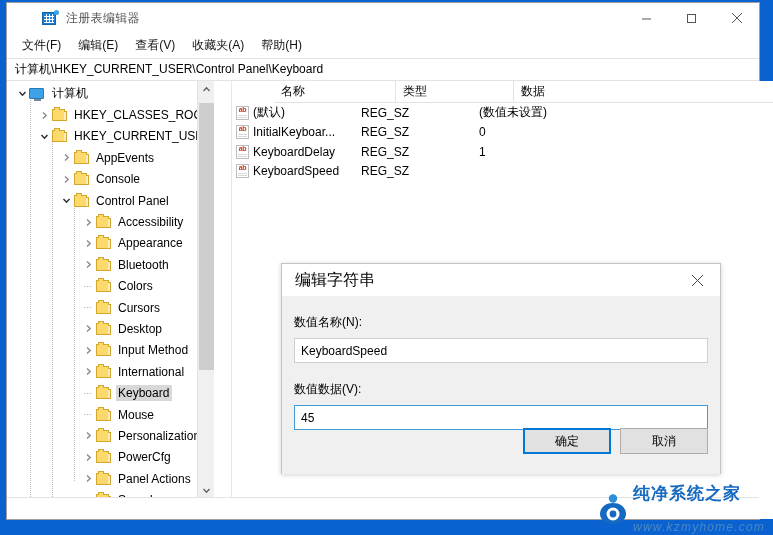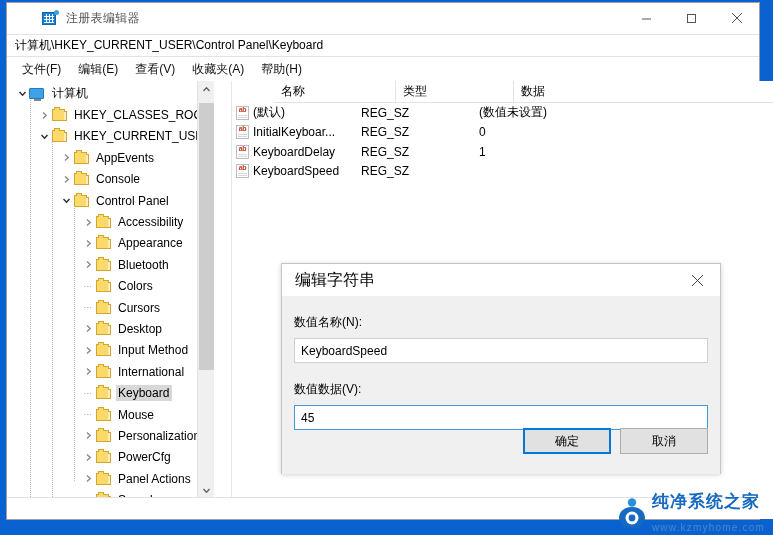--- a/index.html
+++ b/index.html
@@ -484,25 +484,26 @@
   }
   #wm-text { line-height: 1; }
   #wm-main {
     font-size: 17px;
     font-weight: bold;
     color: #1569c0;
     letter-spacing: 1px;
     display: block;
   }
   #wm-url {
-    font-size: 10px;
+    font-size: 12px;
     color: #4a88c4;
     letter-spacing: 1.2px;
     display: block;
-    margin-top: 13px;
+    margin-top: 19px;
+    font-style: italic;
   }
 </style>
 </head>
 <body>
 
 <div id="desktop">
 
   <div id="regwin">
 
     <div id="titlebar">
@@ -525,29 +526,29 @@
         </div>
         <div class="winbtn close">
           <svg width="12" height="12" viewBox="0 0 12 12">
               <line x1="1" y1="1" x2="11" y2="11" stroke="#555" stroke-width="1"></line>
               <line x1="11" y1="1" x2="1" y2="11" stroke="#555" stroke-width="1"></line>
             </svg>
         </div>
       </div>
     </div>
 
-    <div id="addressbar">计算机\HKEY_CURRENT_USER\Control Panel\Keyboard</div>
-
     <div id="menubar">
       <div class="menuitem">文件(F)</div>
       <div class="menuitem">编辑(E)</div>
       <div class="menuitem">查看(V)</div>
       <div class="menuitem">收藏夹(A)</div>
       <div class="menuitem">帮助(H)</div>
     </div>
+
+    <div id="addressbar">计算机\HKEY_CURRENT_USER\Control Panel\Keyboard</div>
 
     <div id="panes">
 
       <div id="treepane">
         <div id="treeclip">
 
           <div class="guide" style="left:23px;  top:14px;"></div>
           <div class="guide" style="left:45px;  top:56px;"></div>
           <div class="guide" style="left:67px;  top:120px; bottom:18px;"></div>
           <div id="treelist">

